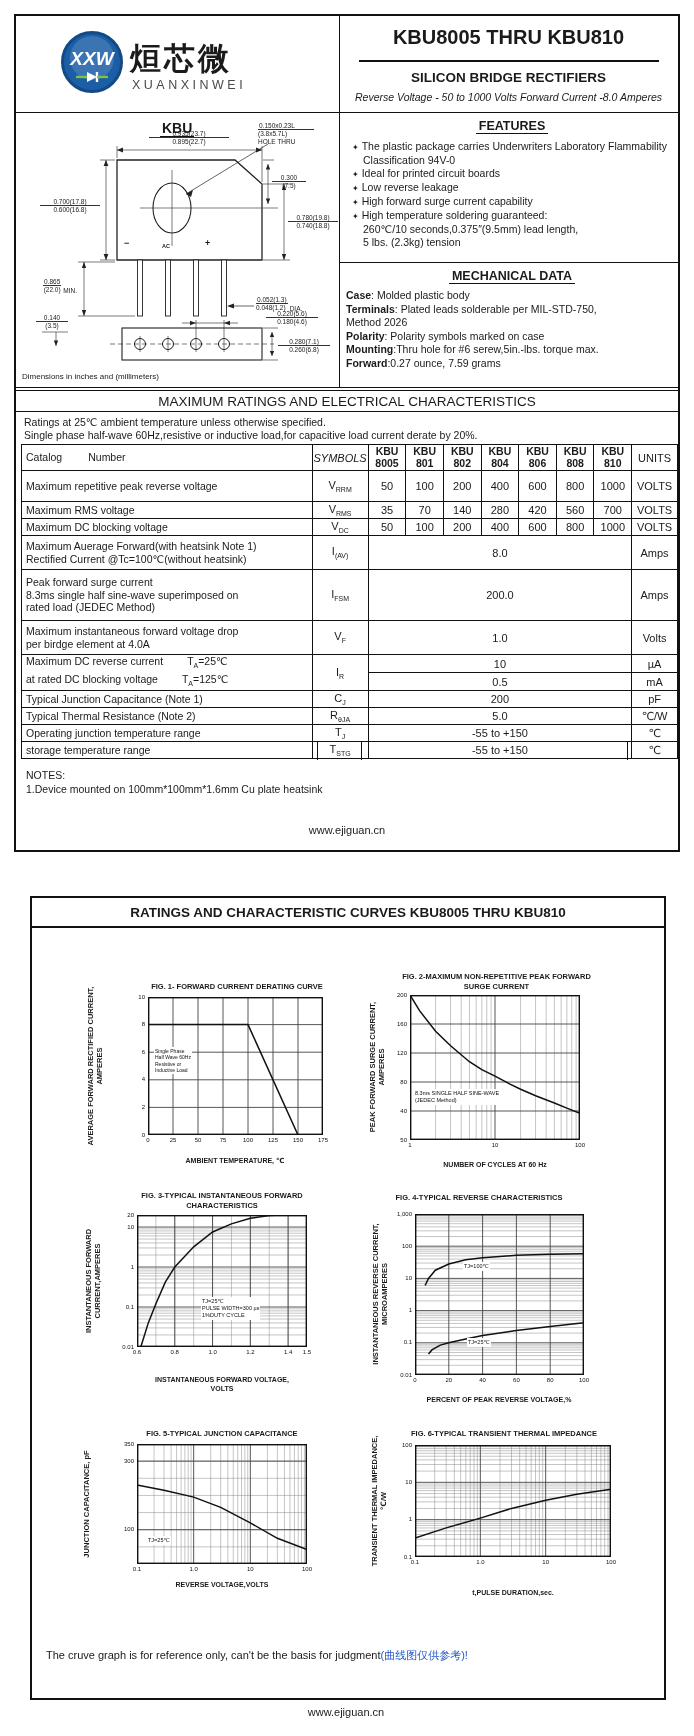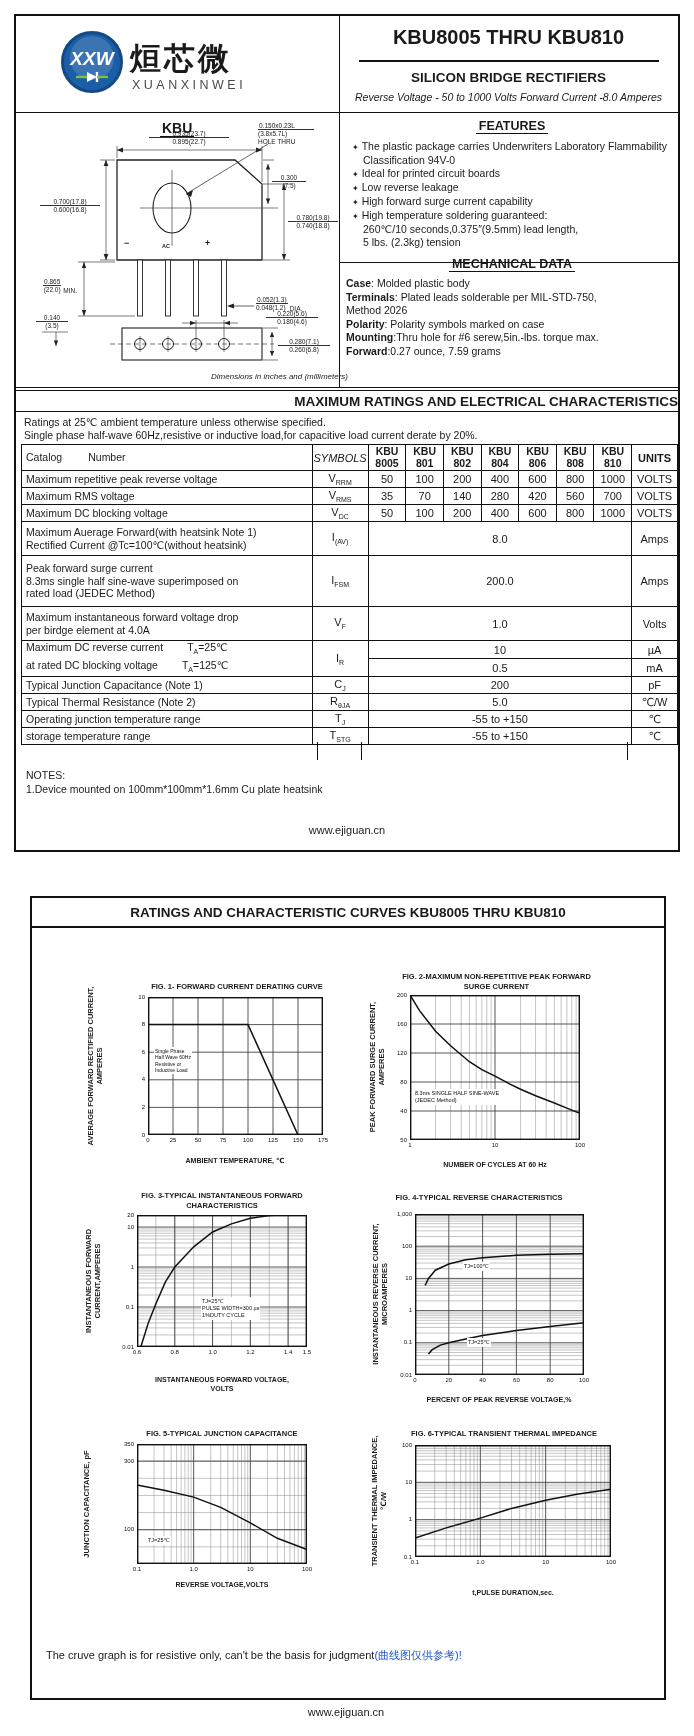--- a/index.html
+++ b/index.html
@@ -20,43 +20,43 @@
   .subtitle{left:323px;top:54px;width:339px;text-align:center;font-size:13.5px;font-weight:bold;}
   .tagline{left:323px;top:75px;width:339px;text-align:center;font-size:10.5px;font-style:italic;}
   
   .sec-head{font-size:12.5px;font-weight:bold;border-bottom:1.5px solid #111;padding:0 3px;display:inline-block;}
   .feat{left:330px;top:100px;width:332px;}
   .feat-head-wrap,.mech-head-wrap{text-align:center;width:100%;}
   .feat ul{margin:6px 0 0 0;padding:0 2px 0 6px;list-style:none;font-size:10.5px;line-height:13px;}
   .feat li{padding-left:11px;text-indent:-11px;}
   .feat li.cont{padding-left:11px;text-indent:0;}
   .bullet{font-size:8px;margin-right:3px;}
-  .mech{left:330px;top:238px;width:332px;}
+  .mech{left:330px;top:250px;width:332px;}
   .mech .entries{margin-top:5px;font-size:10.5px;line-height:13.5px;}
   .mech b{font-weight:bold;}
   
   .pkg{left:6px;top:104px;width:318px;height:268px;}
   .pkg-label{left:138px;top:0px;font-size:14px;font-weight:bold;border-bottom:1.5px solid #111;padding:0 2px;}
   .dim{position:absolute;font-size:6.5px;line-height:1.15;text-align:center;color:#222;}
   .dim .t{border-bottom:0.5px solid #333;padding:0 1px;}
   .dim .sfx{font-size:6.5px;}
   .dim-sfx-side{display:inline-block;vertical-align:middle;margin-left:2px;font-size:6.5px;}
   .mark{position:absolute;font-size:9px;font-weight:bold;}
-  .pkg-caption{left:8px;top:252px;width:318px;text-align:right;font-size:8px;font-style:italic;}
+  .pkg-caption{left:0;top:252px;width:318px;text-align:left;font-size:8px;}
   
-  .rat-bar{left:0;top:374px;width:662px;height:22px;border-top:1.5px solid #111;border-bottom:1.5px solid #111;text-align:right;font-size:13.5px;font-weight:bold;line-height:22px;box-sizing:border-box;}
+  .rat-bar{left:0;top:374px;width:662px;height:22px;border-top:1.5px solid #111;border-bottom:1.5px solid #111;text-align:center;font-size:13.5px;font-weight:normal;line-height:22px;box-sizing:border-box;}
   .rat-notes{left:8px;top:400px;font-size:10.5px;line-height:13px;}
   table.ratings{position:absolute;left:5px;top:428px;border-collapse:collapse;table-layout:fixed;}
   table.ratings td{border:1px solid #111;font-size:11px;text-align:center;padding:0 1px;overflow:hidden;}
   table.ratings td.param{text-align:left;font-size:10.5px;padding-left:4px;line-height:12.5px;}
   table.ratings td.sym{font-size:11px;}
   table.ratings sub{font-size:7px;}
   .mdl{font-size:10.5px;font-weight:bold;line-height:11.5px;}
   .symhdr{font-style:italic;font-size:9px;}
-  .unitshdr{font-weight:bold;font-size:11px;}
+  .unitshdr{font-weight:normal;font-size:11px;}
   .catnum span.num{margin-left:26px;}
   .ta-line{display:block;}
   .ta-line .ta{margin-left:24px;}
   .stub{left:5px;top:726px;height:18px;width:652px;}
   .stub span{position:absolute;top:0;height:18px;border-left:1px solid #111;}
   .notesblk{left:10px;top:752px;font-size:10.5px;line-height:14px;}
   .footer1{left:0;top:808px;width:662px;text-align:center;font-size:11px;}
   
   .p2-head{left:0;top:0;width:632px;height:30px;border-bottom:2px solid #111;text-align:center;font-weight:bold;font-size:13.5px;line-height:30px;box-sizing:border-box;}
   .plot{position:absolute;}
@@ -293,21 +293,21 @@
       <td>
             <div class="mdl">KBU</div>
             <div class="mdl">808</div>
           </td>
       <td>
             <div class="mdl">KBU</div>
             <div class="mdl">810</div>
           </td>
       <td class="unitshdr">UNITS</td>
     </tr>
-    <tr style="height:17px">
+    <tr style="height:31px">
       <td class="param">Maximum repetitive peak reverse voltage</td>
       <td class="sym"><span>V</span><sub>RRM</sub></td>
       <td>50</td>
           <td>100</td>
           <td>200</td>
           <td>400</td>
           <td>600</td>
           <td>800</td>
           <td>1000</td>
       <td>VOLTS</td>
@@ -778,17 +778,17 @@
       <div class="xtick" style="left: 117.667px; top: 114px;">10</div>
       <div class="xtick" style="left: 183px; top: 114px;">100</div>
       <div class="ytick" style="top: -3.5px;">100</div>
       <div class="ytick" style="top: 33.8333px;">10</div>
       <div class="ytick" style="top: 71.1667px;">1</div>
       <div class="ytick" style="top: 108.5px;">0.1</div>
     </div>
   <div class="abs figxlabel" style="left:381px;top:690px;width:200px;">t,PULSE DURATION,sec.</div>
 
   <div class="abs disclaimer">
-    <span>The cruve graph is for resistive only, can't be the basis for judgment</span><span class="cn">(曲线图仅供参考)!</span>
+    <span>The cruve graph is for reference only, can't be the basis for judgment</span><span class="cn">(曲线图仅供参考)!</span>
   </div>
 </div>
 
 <div class="footer2">www.ejiguan.cn</div>
 
 </body></html>

